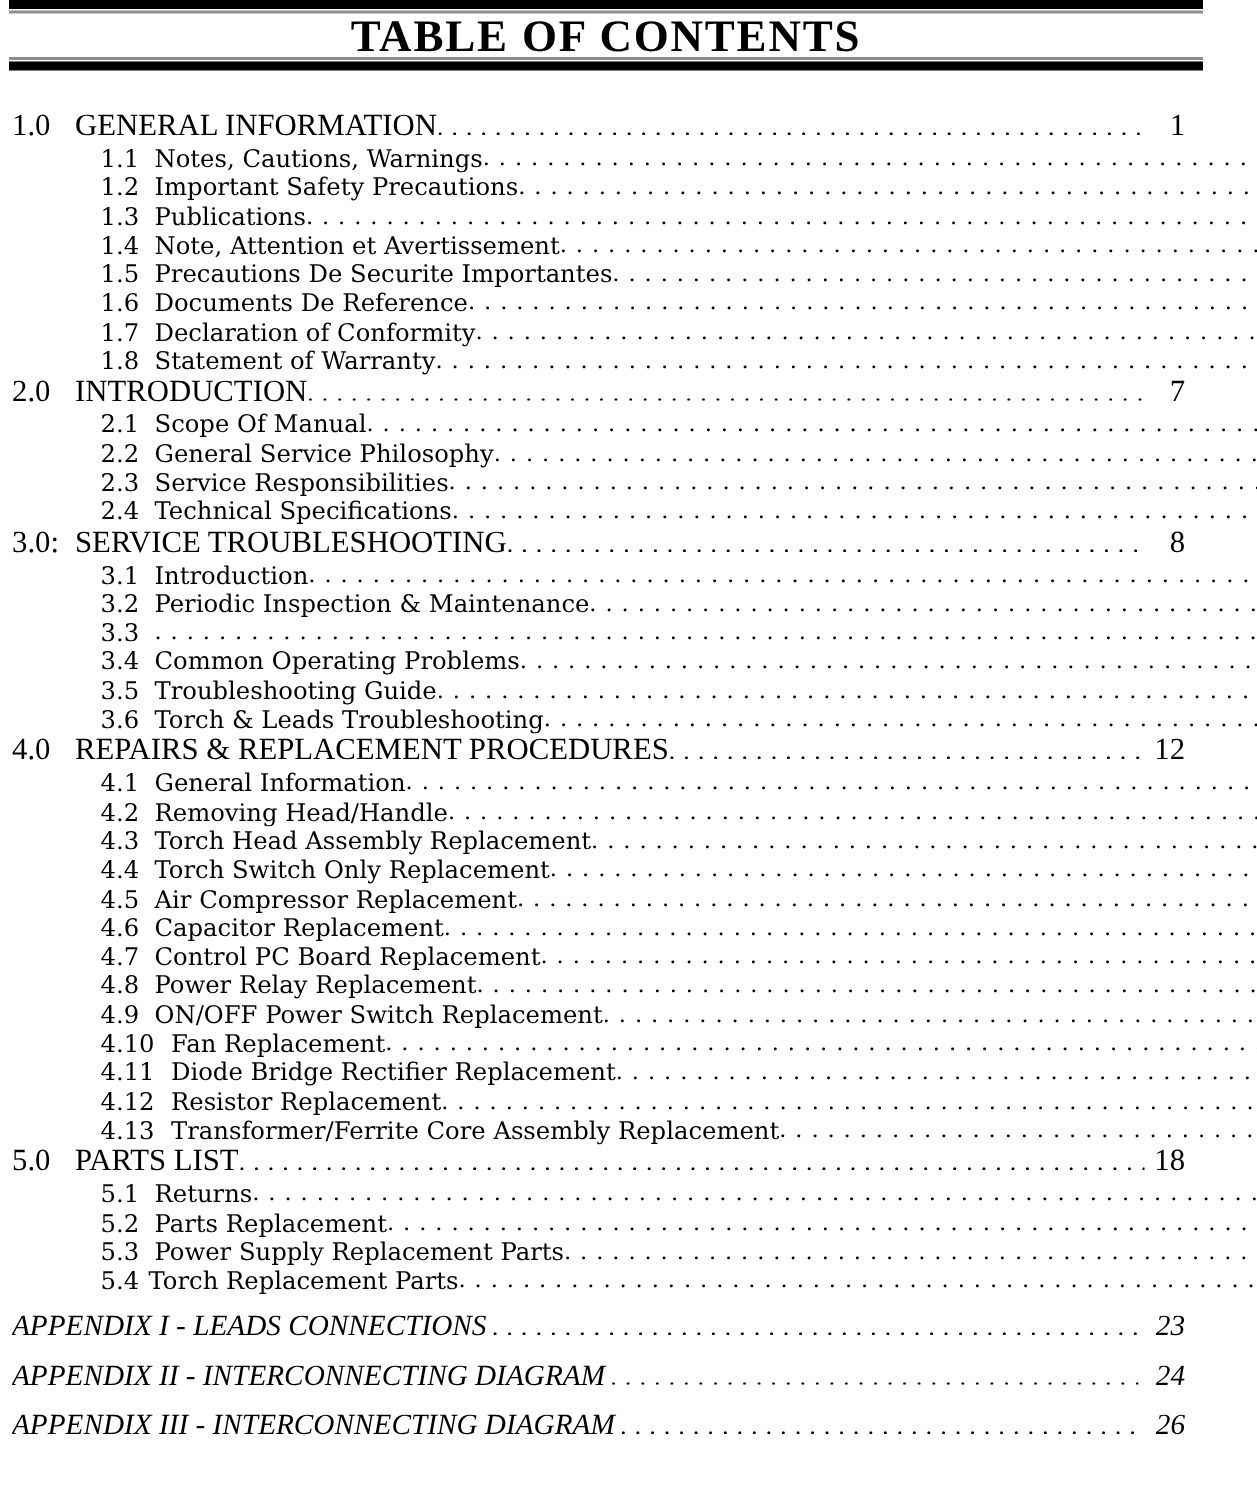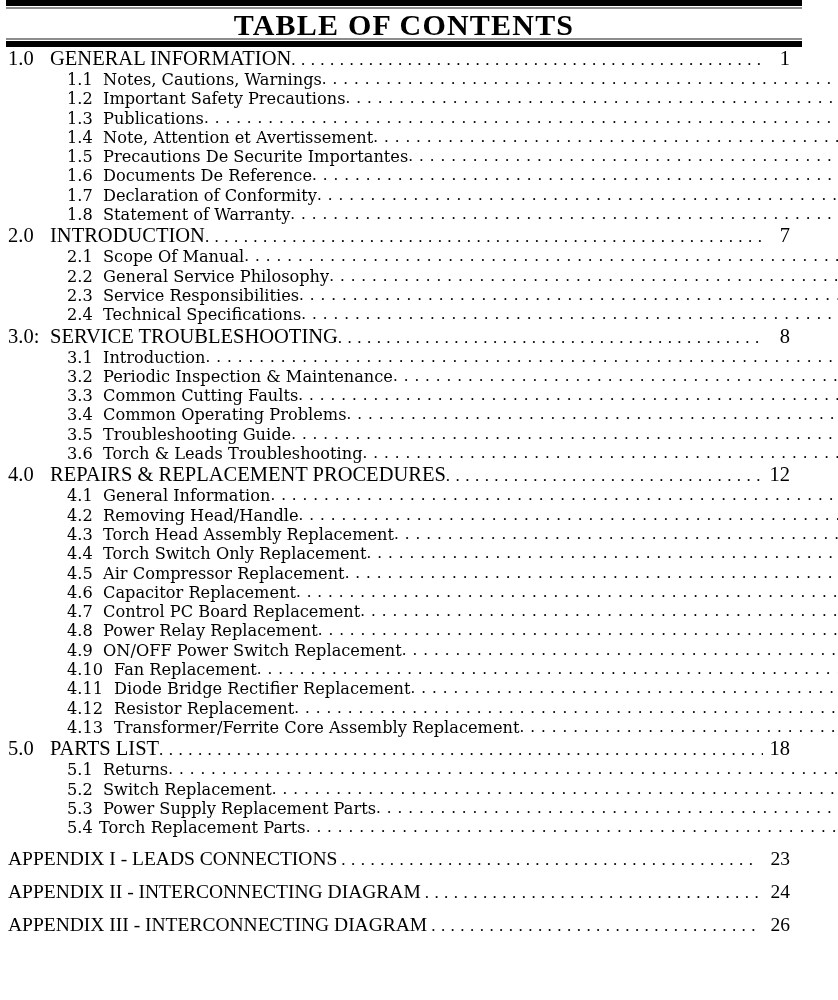--- a/index.html
+++ b/index.html
@@ -129,27 +129,28 @@
   
   .lvl-sub.tight .num { min-width: 32px; }
 
   
   .lvl-appendix {
     font-family: "Liberation Serif", "DejaVu Serif", serif;
     font-size: 19.5px;
     line-height: 23px;
     margin-top: 10px;
     padding-left: 0px;
+    font-style: italic;
   }
   .lvl-appendix .label { padding-right: 4px; }
   .lvl-appendix .leader { font-size: 17px; }
   .lvl-appendix .pageno { min-width: 26px; }
 
   
-  .toc-row.first-main { }
+  .toc-row.first-main { margin-top: 26px; }
 </style>
 </head>
 <body>
 
 <div class="page">
 
   <div class="title-block">
     <div class="rule-thick"></div>
     <div class="rule-thin"></div>
     <div class="title-spacer-top"></div>
@@ -242,21 +243,20 @@
         <span class="label">Introduction</span>
         <span class="leader"></span>
       </div>
       <div class="toc-row lvl-sub">
         <span class="num">3.2</span>
         <span class="label">Periodic Inspection &amp; Maintenance</span>
         <span class="leader"></span>
       </div>
       <div class="toc-row lvl-sub">
         <span class="num">3.3</span>
-        <span class="label">Common Cutting Faults</span>
         <span class="leader"></span>
       </div>
       <div class="toc-row lvl-sub">
         <span class="num">3.4</span>
         <span class="label">Common Operating Problems</span>
         <span class="leader"></span>
       </div>
       <div class="toc-row lvl-sub">
         <span class="num">3.5</span>
         <span class="label">Troubleshooting Guide</span>
@@ -344,21 +344,21 @@
         <span class="leader"></span>
         <span class="pageno">18</span>
       </div>
       <div class="toc-row lvl-sub">
         <span class="num">5.1</span>
         <span class="label">Returns</span>
         <span class="leader"></span>
       </div>
       <div class="toc-row lvl-sub">
         <span class="num">5.2</span>
-        <span class="label">Switch Replacement</span>
+        <span class="label">Parts Replacement</span>
         <span class="leader"></span>
       </div>
       <div class="toc-row lvl-sub">
         <span class="num">5.3</span>
         <span class="label">Power Supply Replacement Parts</span>
         <span class="leader"></span>
       </div>
       <div class="toc-row lvl-sub tight">
         <span class="num">5.4</span>
         <span class="label">Torch Replacement Parts</span>

